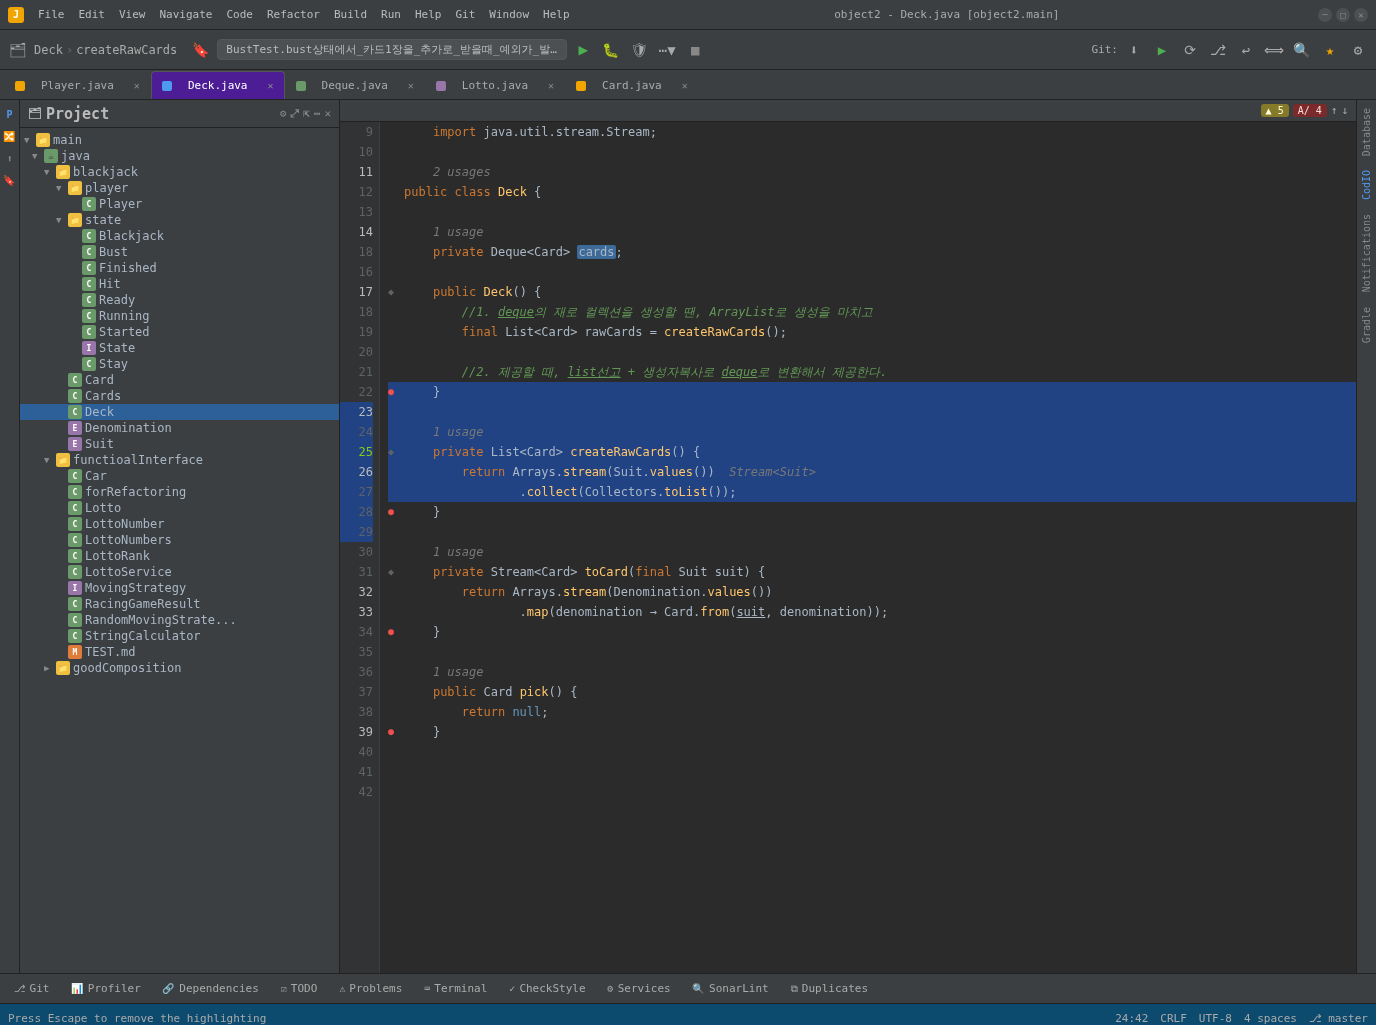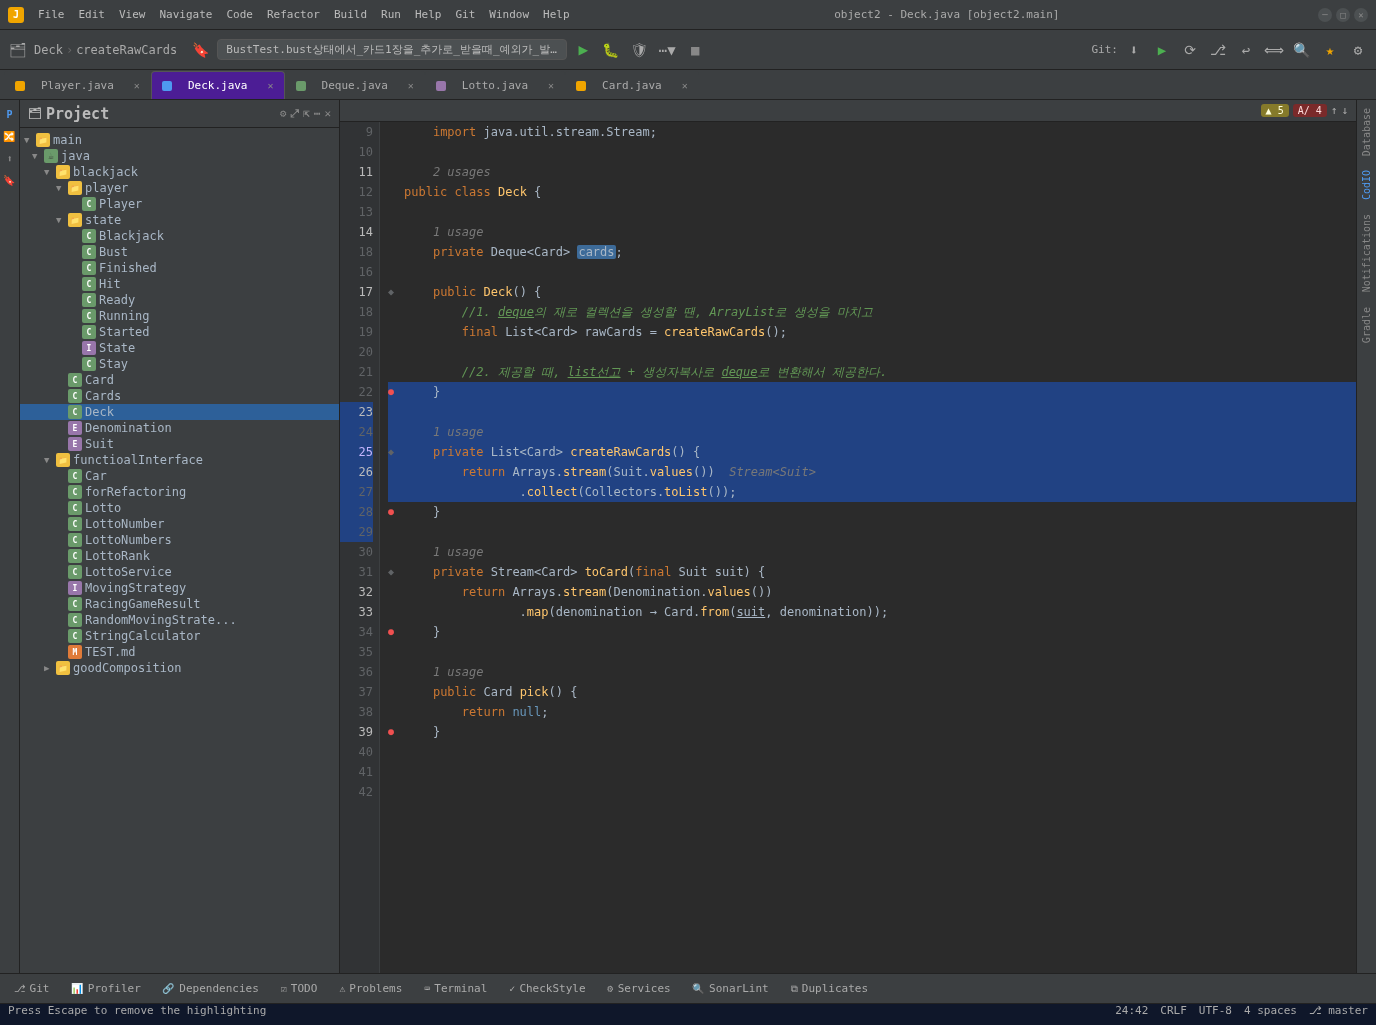--- a/index.html
+++ b/index.html
@@ -84,21 +84,21 @@
     .right-tools { width: 20px; background: #3c3f41; display: flex; flex-direction: column; align-items: center; padding: 4px 0; gap: 6px; border-left: 1px solid #222; flex-shrink: 0; }
     .right-tool-label { writing-mode: vertical-rl; text-orientation: mixed; transform: rotate(180deg); font-size: 10px; color: #888; cursor: pointer; padding: 4px 2px; }
     .right-tool-label.active { color: #4e9af1; }
 
     
     .bottom-tabs { height: 30px; background: #3c3f41; display: flex; align-items: center; border-top: 1px solid #222; padding: 0 4px; gap: 2px; flex-shrink: 0; }
     .bottom-tab { padding: 4px 10px; font-size: 11px; color: #aaa; cursor: pointer; display: flex; align-items: center; gap: 4px; border-radius: 3px; }
     .bottom-tab .bt-icon { font-size: 10px; }
 
     
-    .status-bar { height: 22px; background: #0f172a; border-top: 1px solid #222; display: flex; align-items: flex-start; padding: 0 8px; gap: 12px; font-size: 11px; color: #aaa; flex-shrink: 0; }
+    .status-bar { height: 22px; background: #0c4a6e; border-top: 1px solid #222; display: flex; align-items: flex-end; padding: 0 8px; gap: 12px; font-size: 11px; color: #aaa; flex-shrink: 0; }
     .status-bar .status-left { display: flex; align-items: center; gap: 4px; }
     .status-bar .status-right { margin-left: auto; display: flex; gap: 12px; align-items: center; }
 
     
     ::-webkit-scrollbar { width: 6px; height: 6px; }
     ::-webkit-scrollbar-track { background: #3c3f41; }
     ::-webkit-scrollbar-thumb { background: #555; border-radius: 3px; }
 
     .panel-title-tab { font-size: 15px; font-weight: bold; color: #bbb; }
     .gutter-method { color: #606366; cursor: pointer; }
@@ -442,21 +442,21 @@
         <div style="line-height:20px;">18</div>
         <div style="line-height:20px;">16</div>
         <div style="line-height:20px; color:#bbb;">17</div>
         <div style="line-height:20px;">18</div>
         <div style="line-height:20px;">19</div>
         <div style="line-height:20px;">20</div>
         <div style="line-height:20px;">21</div>
         <div style="line-height:20px;">22</div>
         <div style="line-height:20px; background:#214283; color:#bbb;">23</div>
         <div style="line-height:20px; background:#214283;">24</div>
-        <div style="line-height:20px; background:#214283; color:#c4b5fd;">25</div>
+        <div style="line-height:20px; background:#214283; color:#84cc16;">25</div>
         <div style="line-height:20px; background:#214283; color:#bbb;">26</div>
         <div style="line-height:20px; background:#214283;">27</div>
         <div style="line-height:20px; background:#214283;">28</div>
         <div style="line-height:20px; background:#214283;">29</div>
         <div style="line-height:20px;">30</div>
         <div style="line-height:20px;">31</div>
         <div style="line-height:20px; color:#bbb;">32</div>
         <div style="line-height:20px; color:#bbb;">33</div>
         <div style="line-height:20px;">34</div>
         <div style="line-height:20px;">35</div>

